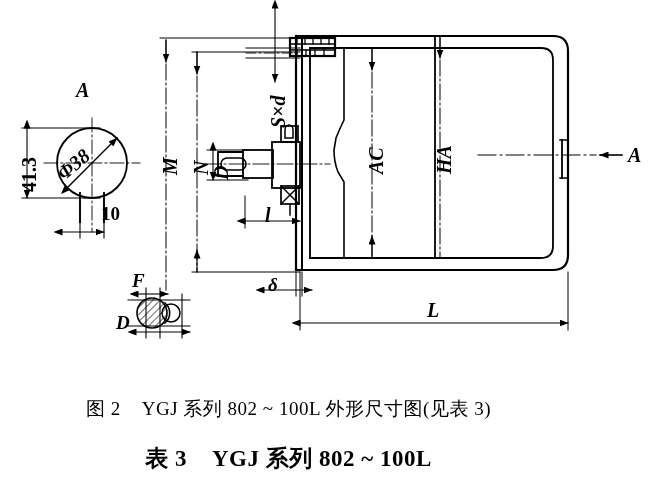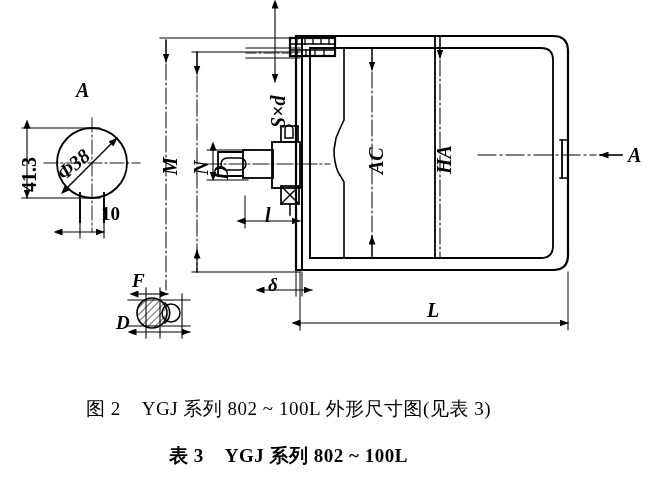--- a/index.html
+++ b/index.html
@@ -37,21 +37,21 @@
   }
   #caption-fig {
     top: 396px;
     font-size: 19px;
     letter-spacing: 0.5px;
     font-family: "Liberation Serif", serif;
     white-space: pre;
   }
   #caption-tab {
     top: 443px;
-    font-size: 19px;
+    font-size: 23px;
     font-weight: bold;
     letter-spacing: 0.5px;
     font-family: "Liberation Serif", serif;
     white-space: pre;
   }
   .lbl {
     position: absolute;
     font-family: "Liberation Serif", serif;
     font-style: italic;
     font-weight: bold;

